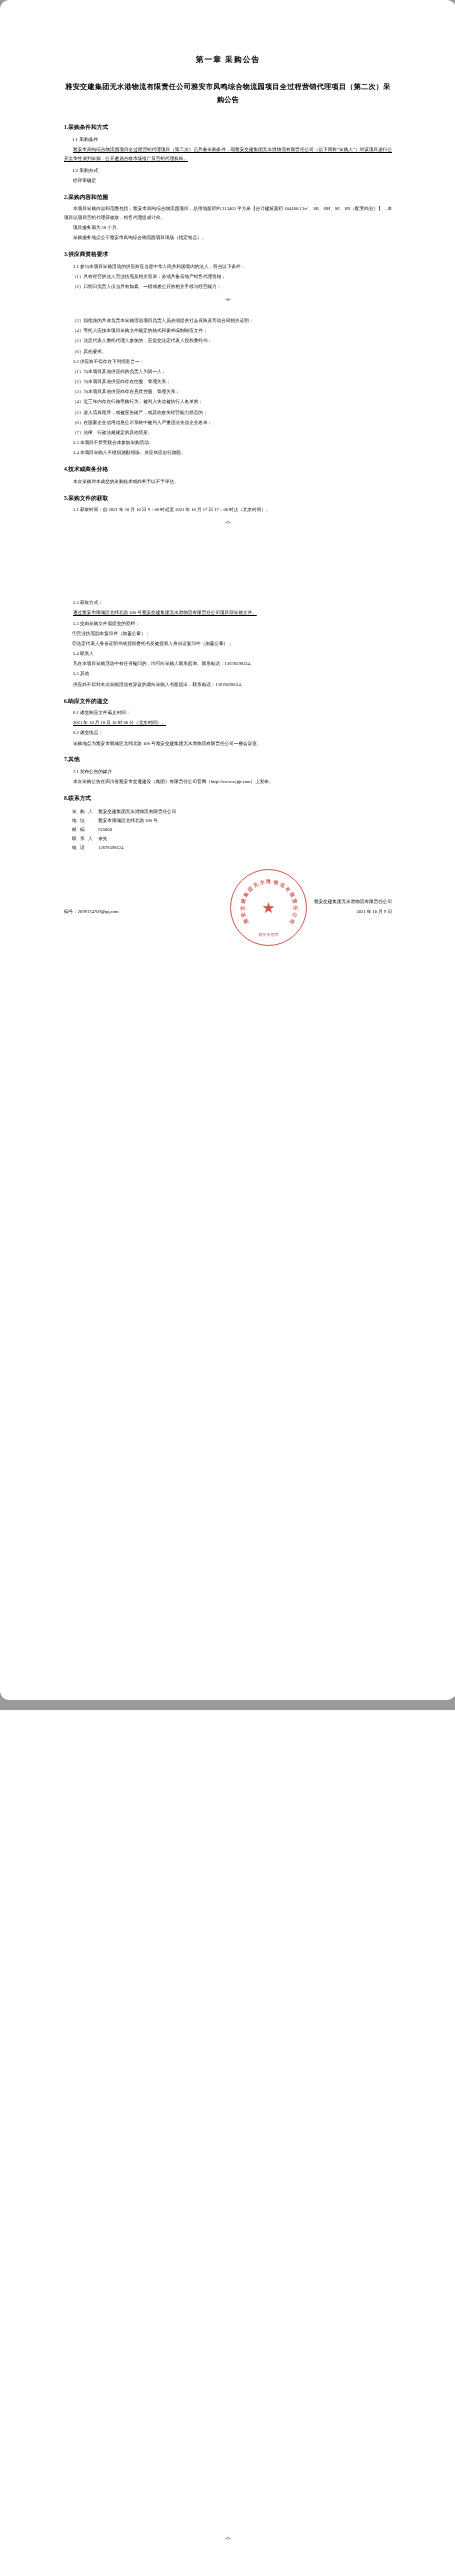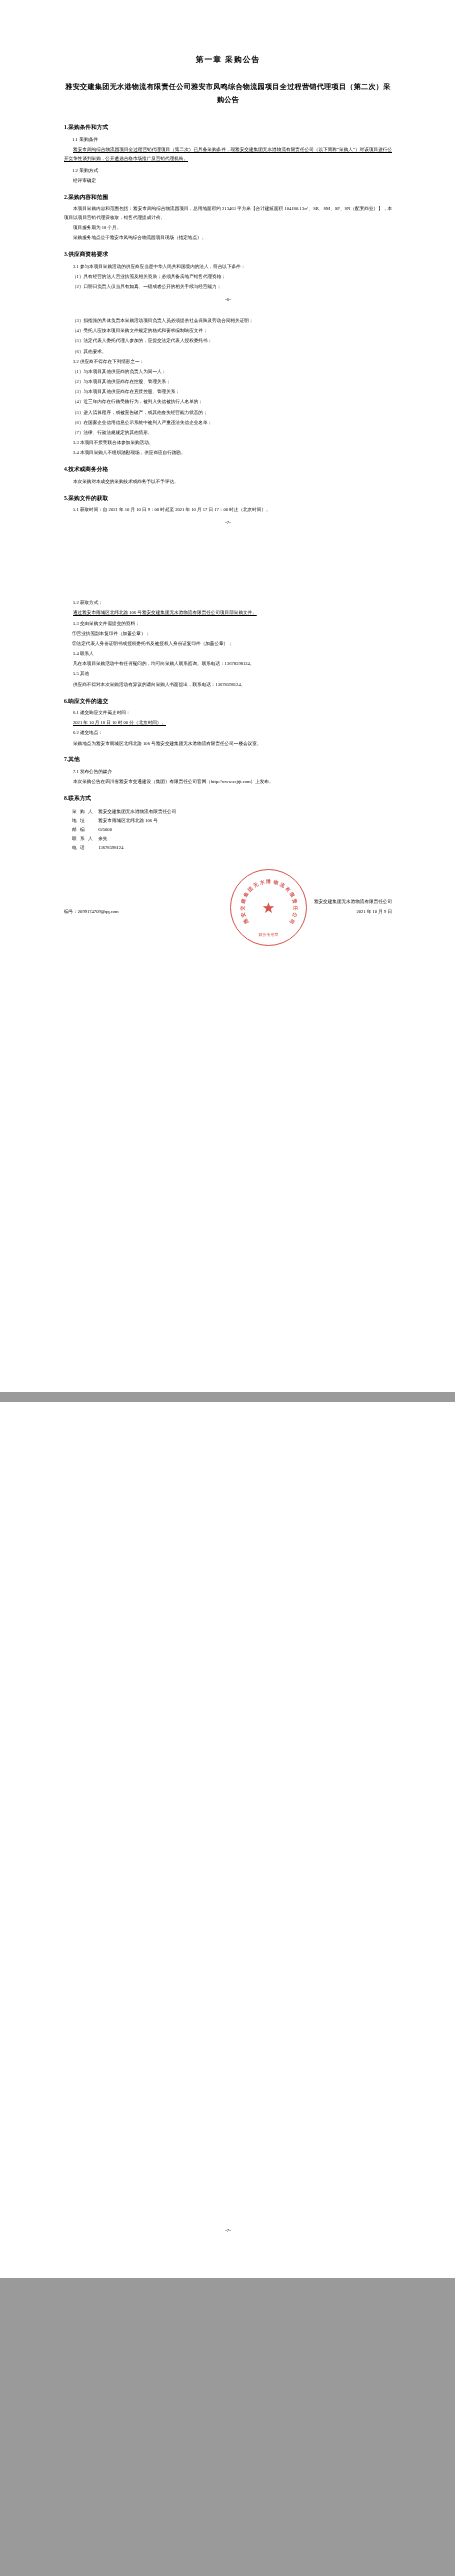--- a/index.html
+++ b/index.html
@@ -4,21 +4,21 @@
 <style>
   html,body{margin:0;padding:0;background:#9a9a9a;}
   body{font-family:"Liberation Serif", serif;}
   .page-wrap{width:456px;margin:0 auto;background:#9a9a9a;}
   .page{
     width:456px;
     background:#ffffff;
     box-sizing:border-box;
     position:relative;
   }
-  .p1{height:1392px;padding:55px 64px 0 64px;}
+  .p1{height:1700px;padding:55px 64px 0 64px;border-radius:9px;}
   .p2{height:876px;padding:34px 64px 0 64px;}
   .chapter{
     text-align:center;
     font-size:7.7px;
     font-weight:bold;
     letter-spacing:1.1px;
     margin:0 0 15px 0;
   }
   .doc-title{
     text-align:center;

